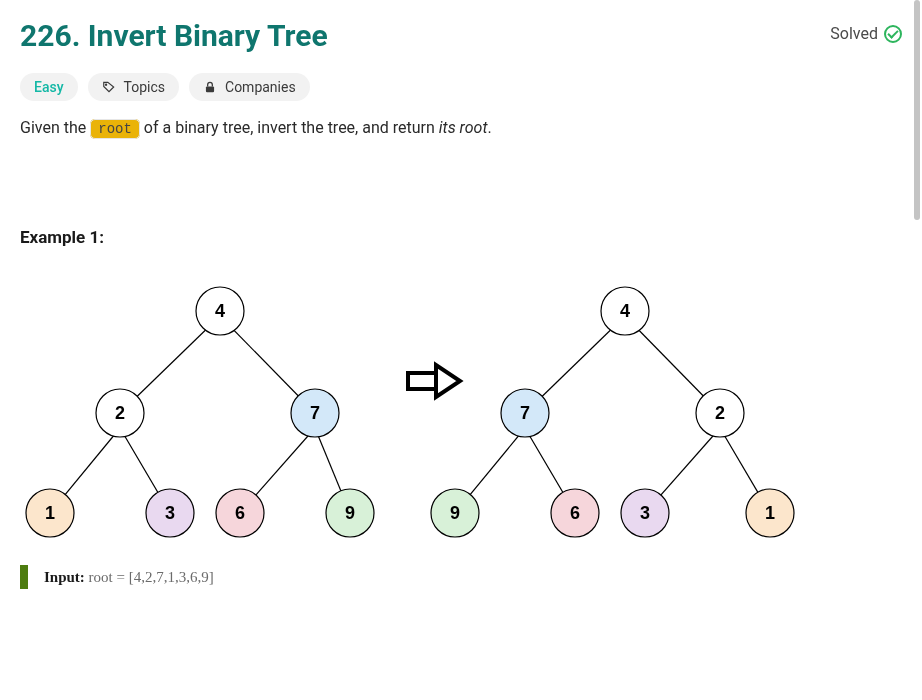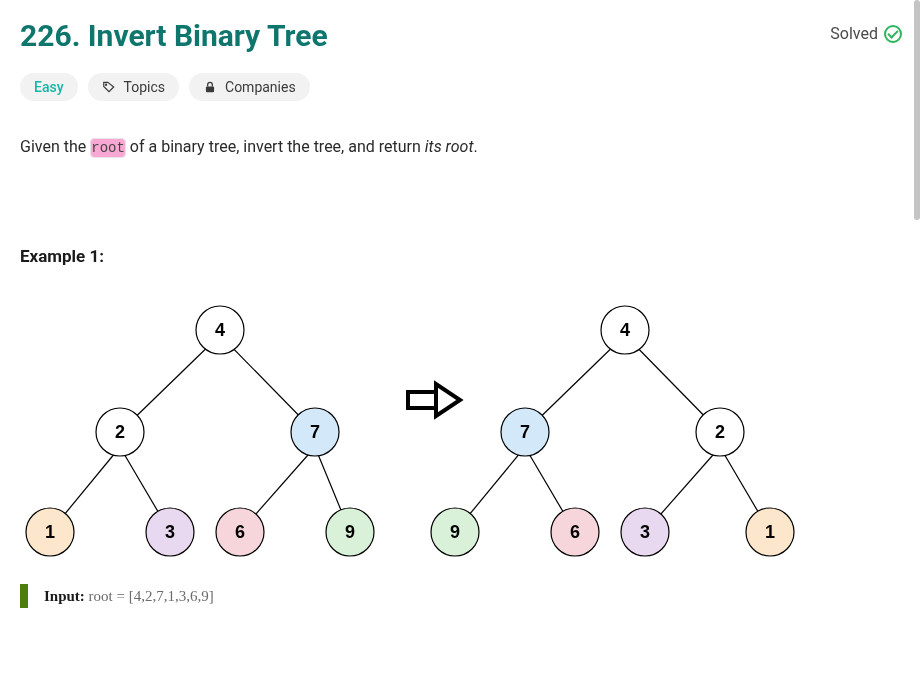--- a/index.html
+++ b/index.html
@@ -57,21 +57,21 @@
       height: 4px;
       border-left: 2px solid #2db55d;
       border-bottom: 2px solid #2db55d;
       transform: rotate(-45deg);
       position: relative;
       top: -1px;
     }
     .chips {
       display: flex;
       gap: 10px;
-      margin-bottom: 36px;
+      margin-bottom: 17px;
       text-align: center;
     }
     .chip {
       background: #f2f2f2;
       border-radius: 18px;
       padding: 6px 14px;
       font-size: 14px;
       display: flex;
       align-items: center;
       gap: 8px;
@@ -87,24 +87,24 @@
       width: 14px; height: 14px;
       display: inline-block;
     }
     .description {
       font-size: 16px;
       color: #2a2a2a;
       margin-bottom: 90px;
     }
     .description .code-inline {
       font-family: "SFMono-Regular", Consolas, "Liberation Mono", Menlo, monospace;
-      background: #f9a8d4;
+      background: #eab308;
       border: 1px solid #e6e6e6;
       border-radius: 5px;
-      padding: 1px 0;
+      padding: 1px 7px;
       font-size: 14px;
       color: #444;
     }
     .description em { font-style: italic; margin-top: 33px; }
     .example-heading {
       font-size: 17px;
       font-weight: 700;
       margin-bottom: 26px;
     }
     .tree-area {

